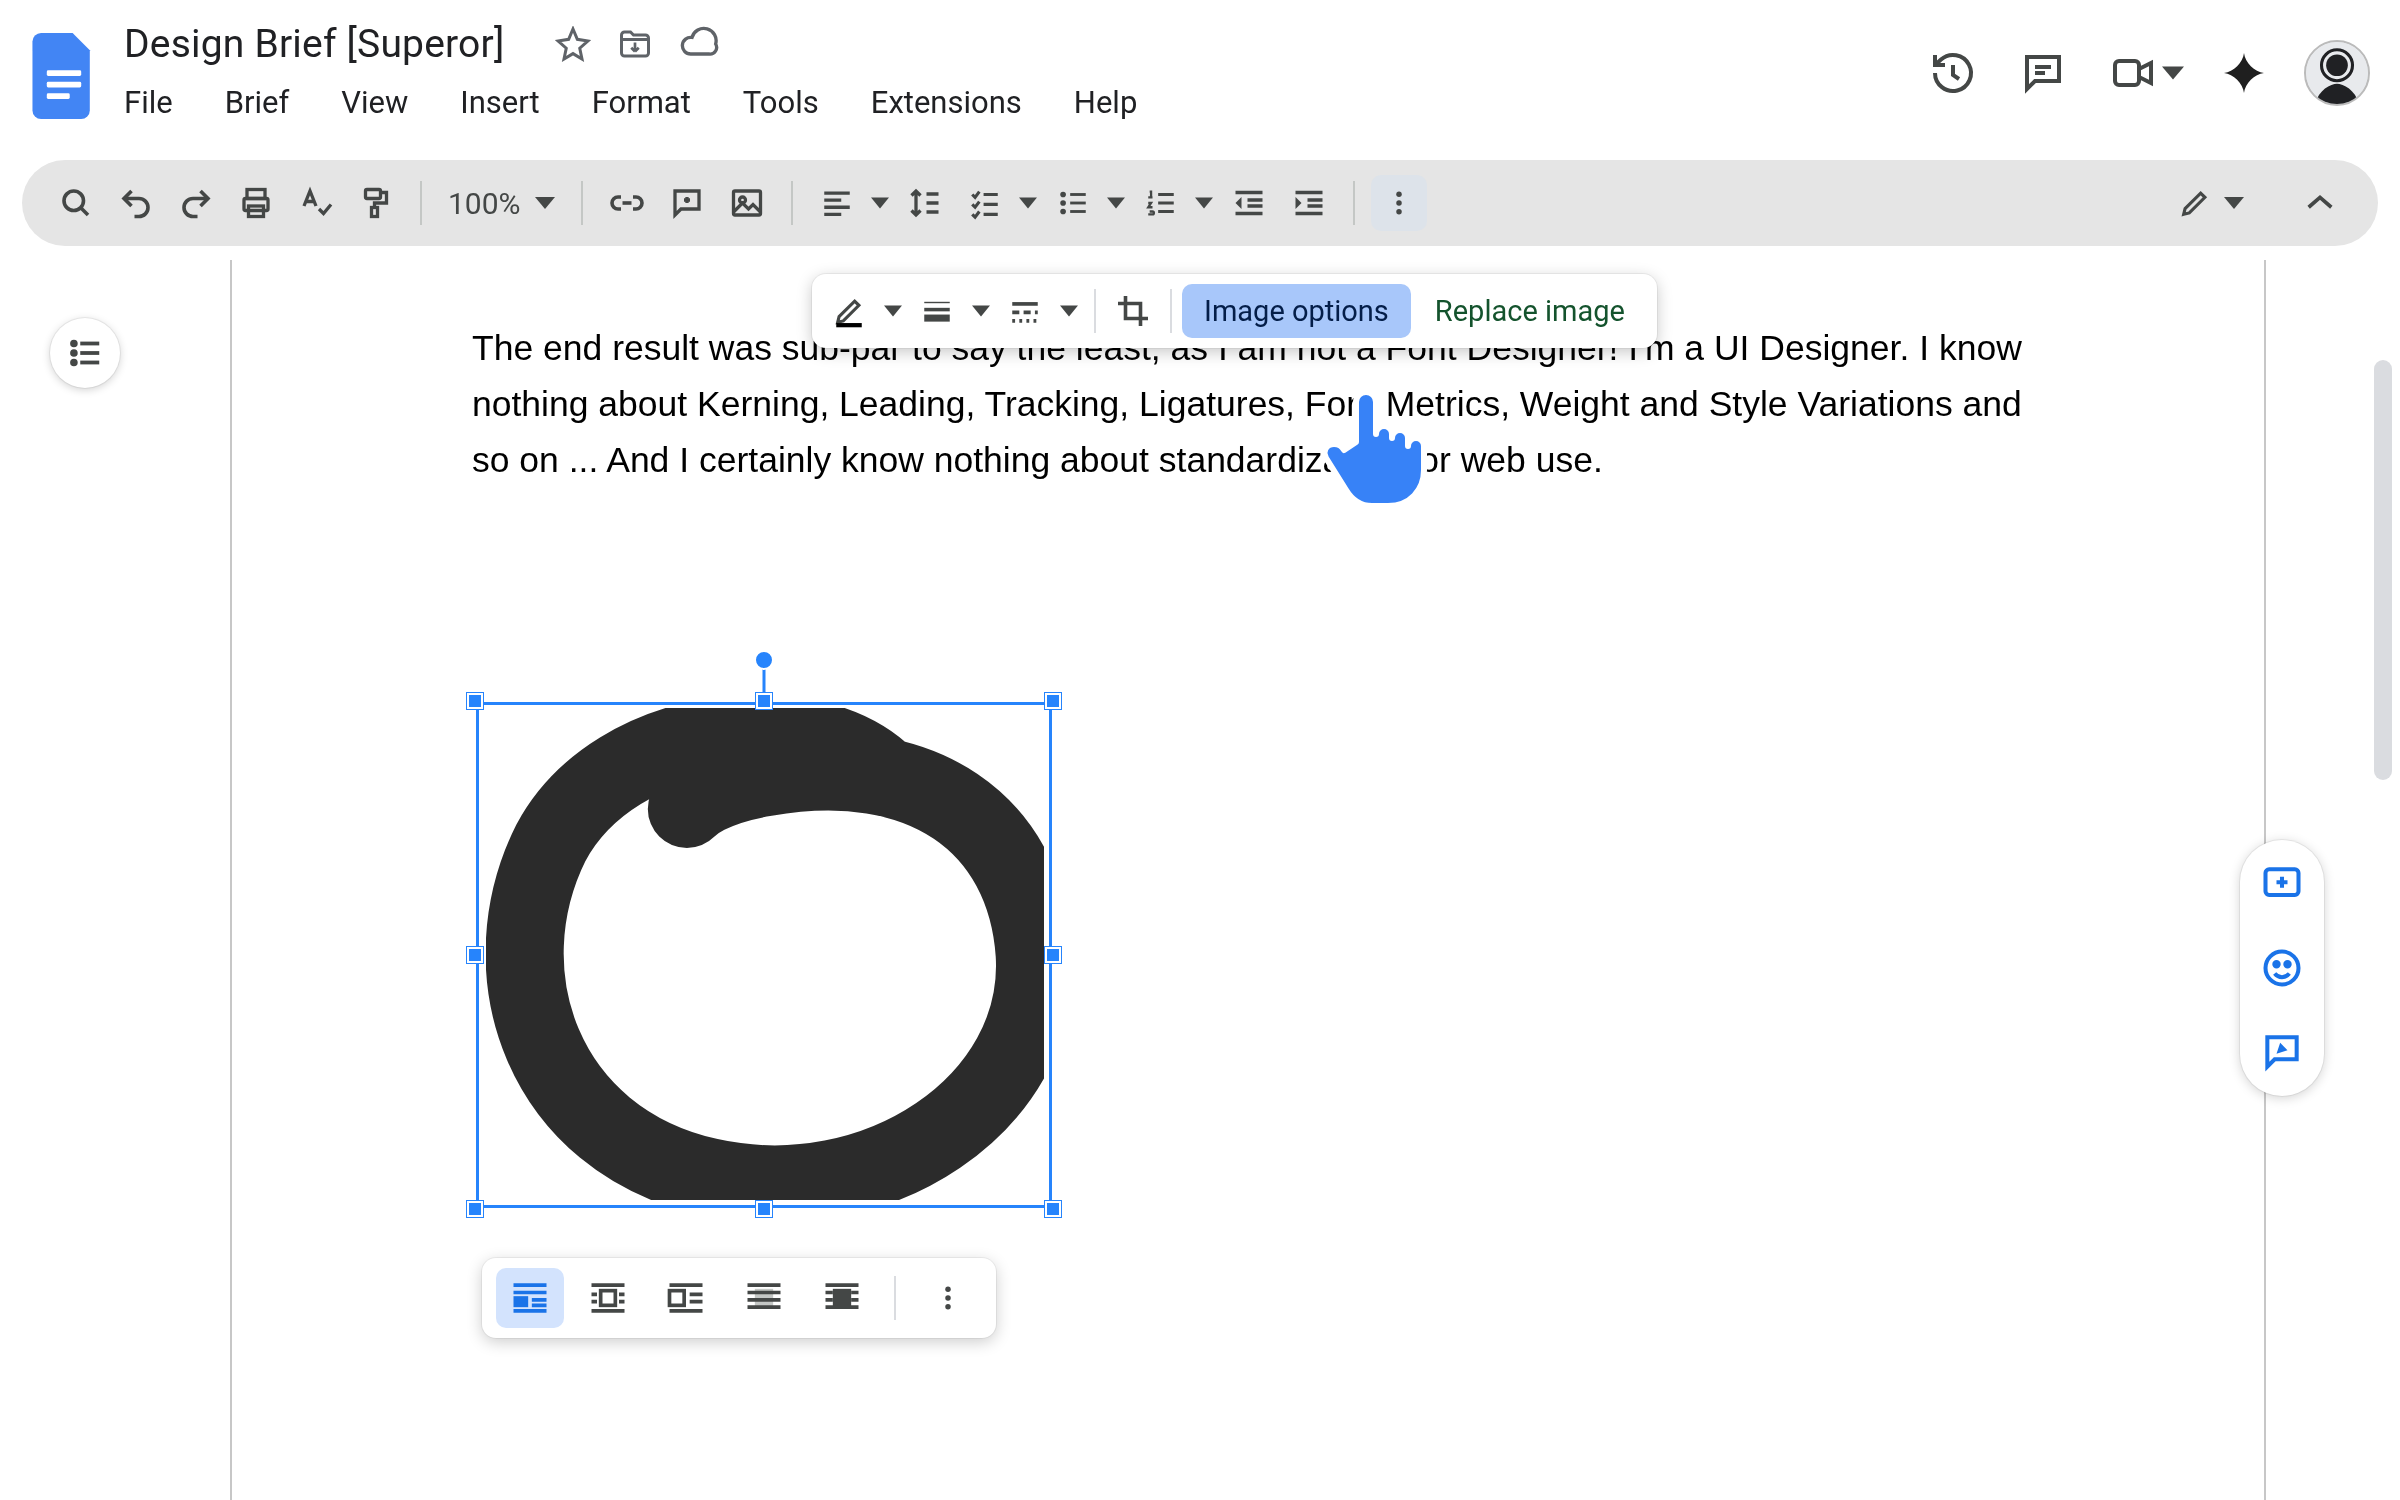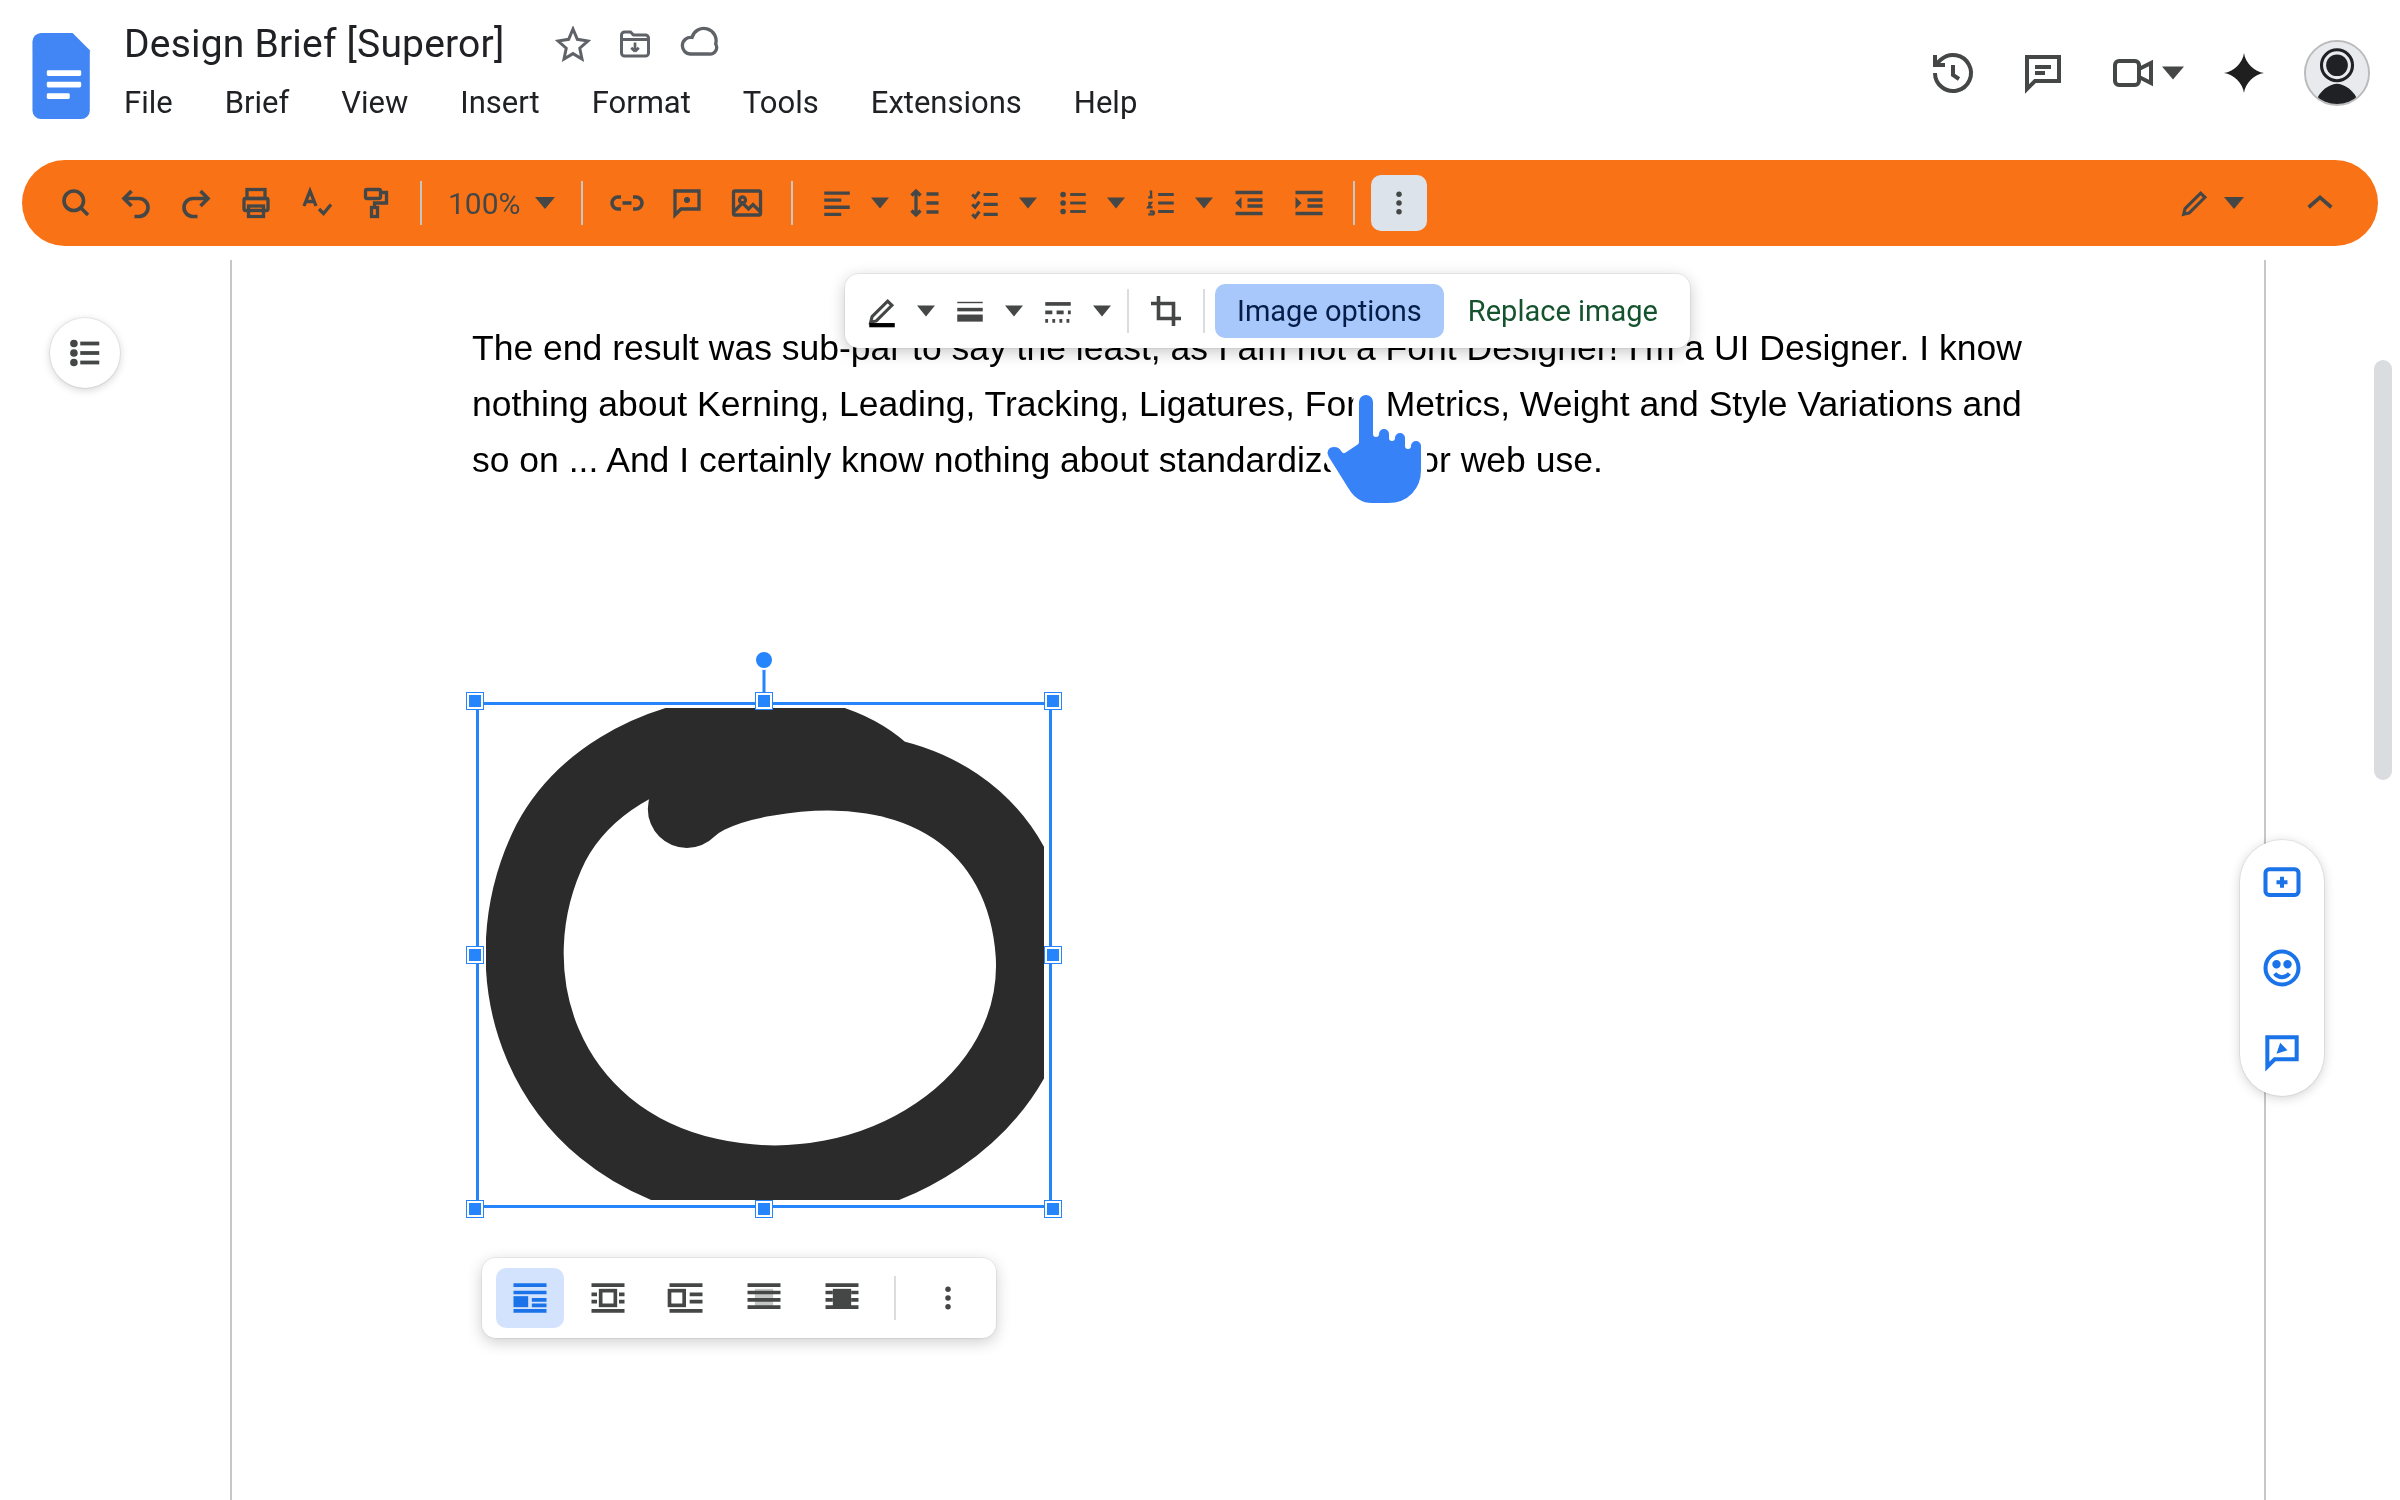--- a/index.html
+++ b/index.html
@@ -79,21 +79,21 @@
     width: 66px; height: 66px; border-radius:50%;
     background: #e8eaed;
     display:flex;align-items:center;justify-content:center;
     border: 2px solid #bbb;
     overflow:hidden;
   }
 
   
   .toolbar {
     margin: 6px 22px 0 22px;
-    background: #f97316;
+    background: #e5e5e5;
     border-radius: 48px;
     height: 86px;
     display:flex;
     align-items:center;
     padding: 0 26px;
     gap: 4px;
     position: relative;
   }
   .tb-btn {
     min-width: 56px; height: 56px;
@@ -199,21 +199,21 @@
     transform:translateX(-50%);
   }
   .scribble {
     position:absolute;
     left: 10px; top: 6px; right: 8px; bottom: 8px;
   }
 
   
   .img-toolbar {
     position:absolute;
-    left: 845px;
+    left: 812px;
     top: 274px;
     background:#fff;
     border-radius: 14px;
     box-shadow: 0 4px 16px rgba(0,0,0,.22), 0 0 0 1px rgba(0,0,0,.05);
     height: 74px;
     display:flex;
     align-items:center;
     padding: 0 10px;
     gap: 2px;
   }

